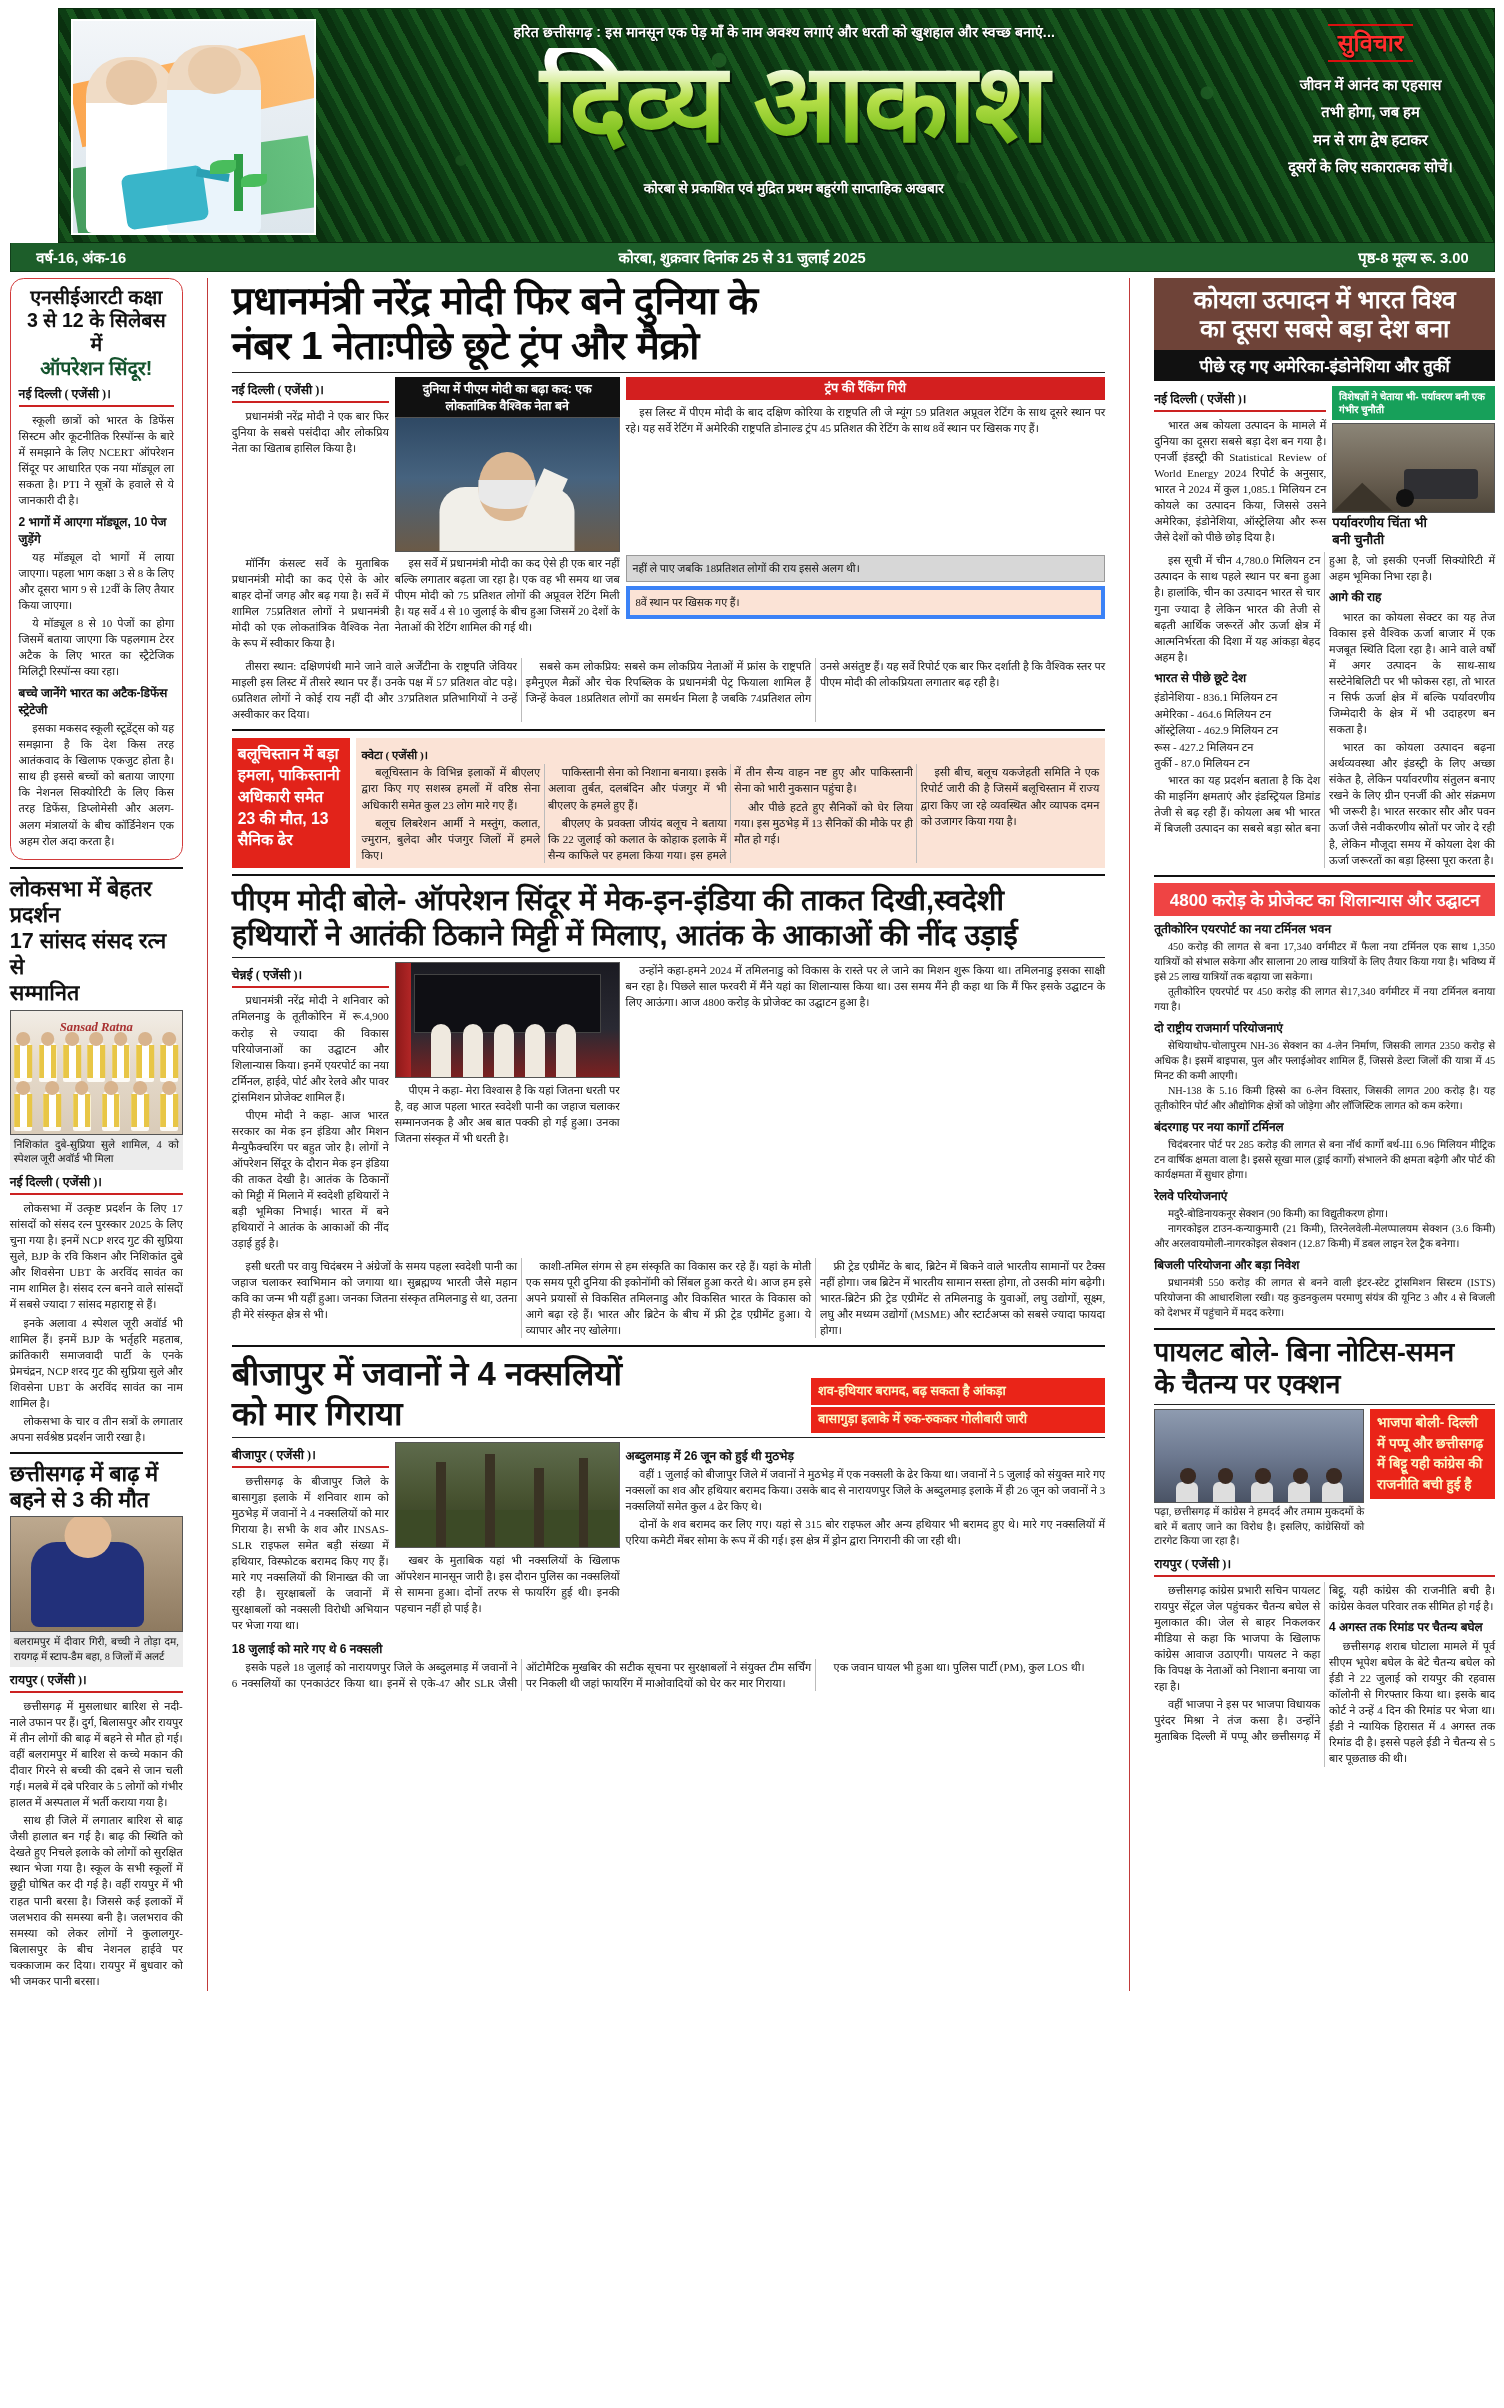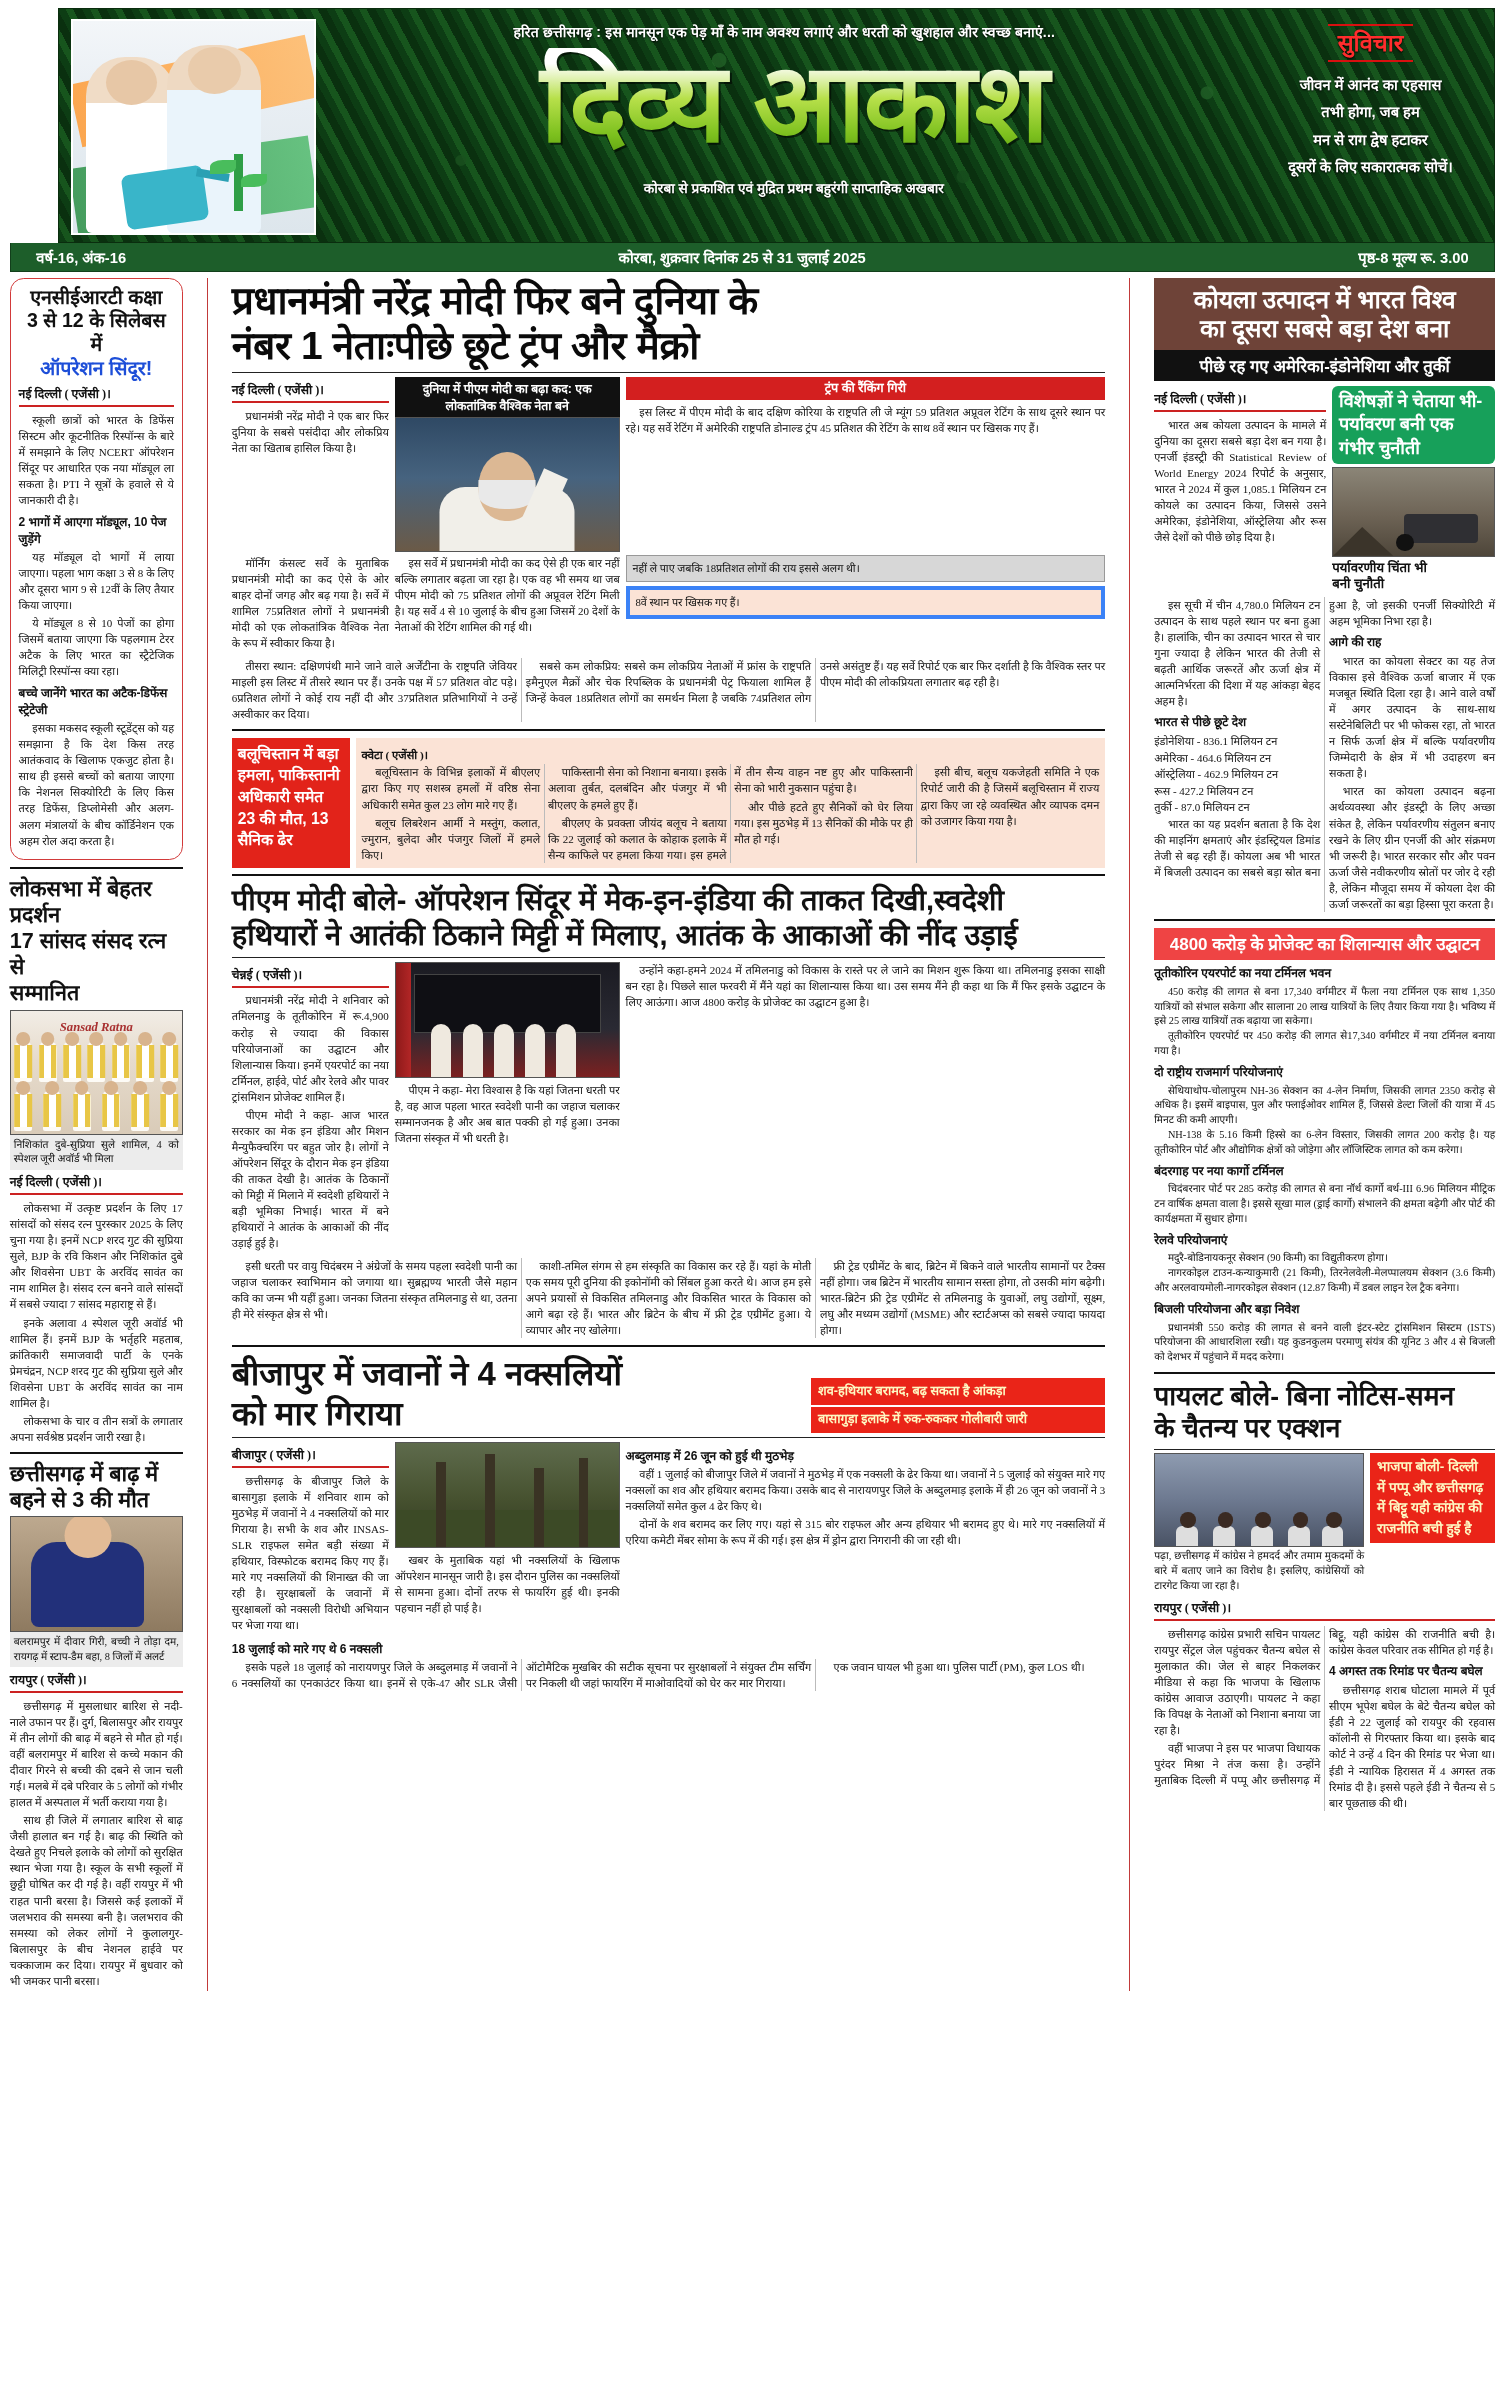--- a/index.html
+++ b/index.html
@@ -109,42 +109,42 @@
   .body-txt p { text-indent:13.7px; margin-bottom:2px; }
   .dateline { font-size:12.3px; font-weight:bold; margin:3.9px 0 2.9px; }
   .redrule { height:2px; background:#cc2222; margin:2.9px 0 4.9px; }
   .blackrule { height:1px; background:#222; margin:3.9px 0; }
 
   
   .boxA {
     border:1.6px solid #d23a3a; border-radius:13.7px; padding:6.9px 7.8px 8.8px;
   }
   .hd-blk { font-family:"Liberation Sans", sans-serif; font-weight:bold; color:#111; }
-  .hd-red { color:#1d4ed8; }
+  .hd-red { color:#14532d; }
   .ttl-c { text-align:center; }
 
   .h-ncert { font-size:19.6px; line-height:1.22; }
   .h-ncert .hd-red{ font-size:19.6px; }
 
   .subhead-b { font-weight:bold; font-size:12px; margin:4.9px 0 2px;
      font-family:"Liberation Sans", sans-serif; }
 
   
   .mainhead {
     font-family:"Liberation Sans", sans-serif; font-weight:bold;
     font-size:39px; line-height:1.16; letter-spacing:-0.4px; color:#0a0a0a;
   }
   .col3 { column-count:3; column-gap:8.8px; column-rule:1px solid #bbb; }
   .col2 { column-count:2; column-gap:8.8px; column-rule:1px solid #bbb; }
   .col4 { column-count:4; column-gap:7.8px; column-rule:1px solid #bbb; }
 
   .graybox { background:#d7d7d7; border:1px solid #999; padding:4.9px 5.9px; font-size:10.8px; line-height:1.45; text-align:justify;}
   .peachbox{ background:#fbe3d6; border:4px solid #3b82f6; padding:4.9px 5.9px; font-size:10.8px; line-height:1.45; text-align:justify;}
-  .greenbox{ background:#17a05a; color:#fff; padding:3.9px 6.9px; font-weight:bold; font-size:18px; line-height:1.3;
-     font-family:"Liberation Sans", sans-serif;border-radius:6px;}
+  .greenbox{ background:#17a05a; color:#fff; padding:3.9px 6.9px; font-weight:bold; font-size:10px; line-height:1.3;
+     font-family:"Liberation Sans", sans-serif;}
 
   .kicker-red {
     background:#d31f1f; color:#fff; font-weight:bold; padding:3.9px 7.8px;
     font-family:"Liberation Sans", sans-serif; font-size:13.7px; line-height:1.35;
   }
   .kicker-black {
     background:#111; color:#fff; font-weight:bold; padding:3.9px 7.8px; text-align:center;
     font-family:"Liberation Sans", sans-serif; font-size:16.7px;
   }
   .brownbox {

